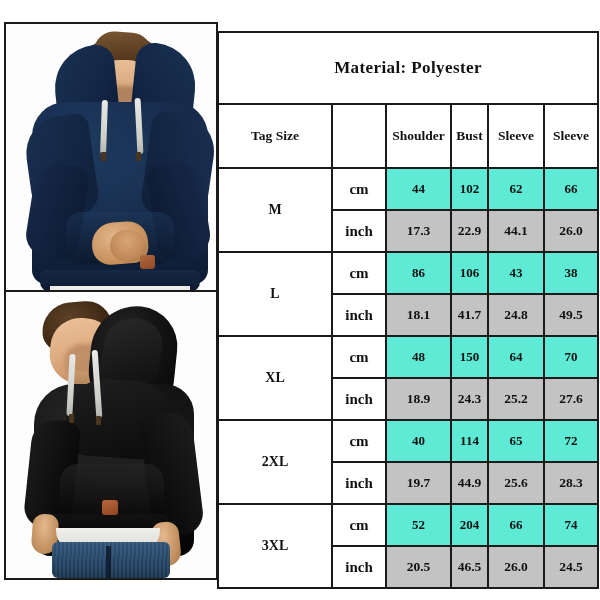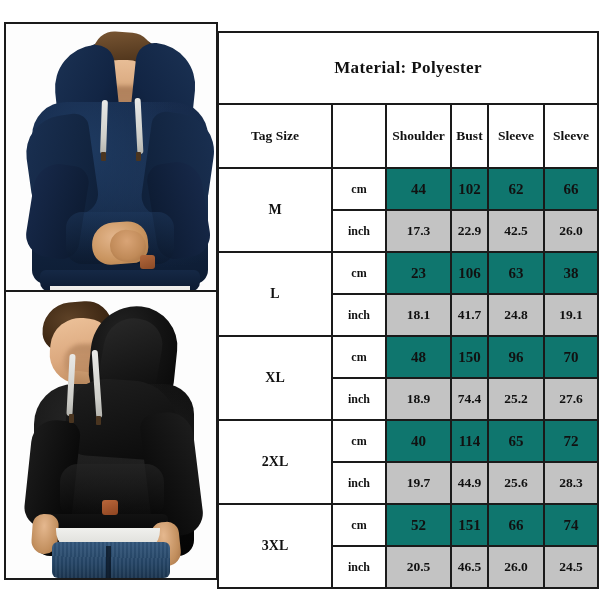--- a/index.html
+++ b/index.html
@@ -333,27 +333,27 @@
   td.head-cell {
     font-size: 13.5px;
     height: 62px;
   }
   td.head-cell.tagsize { font-size: 13.5px; }
   td.size-cell {
     font-size: 14px;
     height: 81px;
   }
   td.unit-cell {
-    font-size: 12px;
+    font-size: 15px;
     background: #ffffff;
     height: 40px;
   }
   td.val-cm {
-    font-size: 15px;
-    background: #0f766e;
+    font-size: 13px;
+    background: #5eead4;
   }
   td.val-inch {
     font-size: 13.5px;
     background: #c3c3c3;
   }
   .col-tag   { width: 114px; }
   .col-unit  { width: 54px; }
   .col-sh    { width: 65px; }
   .col-bu    { width: 37px; }
   .col-sl    { width: 56px; }
@@ -454,52 +454,52 @@
         <td class="unit-cell">cm</td>
         <td class="val-cm">44</td>
         <td class="val-cm">102</td>
         <td class="val-cm">62</td>
         <td class="val-cm">66</td>
       </tr>
       <tr>
         <td class="unit-cell">inch</td>
         <td class="val-inch">17.3</td>
         <td class="val-inch">22.9</td>
-        <td class="val-inch">42.5</td>
+        <td class="val-inch">44.1</td>
         <td class="val-inch">26.0</td>
       </tr>
 
       <tr>
         <td class="size-cell" rowspan="2">L</td>
         <td class="unit-cell">cm</td>
-        <td class="val-cm">23</td>
+        <td class="val-cm">86</td>
         <td class="val-cm">106</td>
-        <td class="val-cm">63</td>
+        <td class="val-cm">43</td>
         <td class="val-cm">38</td>
       </tr>
       <tr>
         <td class="unit-cell">inch</td>
         <td class="val-inch">18.1</td>
         <td class="val-inch">41.7</td>
         <td class="val-inch">24.8</td>
-        <td class="val-inch">19.1</td>
+        <td class="val-inch">49.5</td>
       </tr>
 
       <tr>
         <td class="size-cell" rowspan="2">XL</td>
         <td class="unit-cell">cm</td>
         <td class="val-cm">48</td>
         <td class="val-cm">150</td>
-        <td class="val-cm">96</td>
+        <td class="val-cm">64</td>
         <td class="val-cm">70</td>
       </tr>
       <tr>
         <td class="unit-cell">inch</td>
         <td class="val-inch">18.9</td>
-        <td class="val-inch">74.4</td>
+        <td class="val-inch">24.3</td>
         <td class="val-inch">25.2</td>
         <td class="val-inch">27.6</td>
       </tr>
 
       <tr>
         <td class="size-cell" rowspan="2">2XL</td>
         <td class="unit-cell">cm</td>
         <td class="val-cm">40</td>
         <td class="val-cm">114</td>
         <td class="val-cm">65</td>
@@ -510,21 +510,21 @@
         <td class="val-inch">19.7</td>
         <td class="val-inch">44.9</td>
         <td class="val-inch">25.6</td>
         <td class="val-inch">28.3</td>
       </tr>
 
       <tr>
         <td class="size-cell" rowspan="2">3XL</td>
         <td class="unit-cell">cm</td>
         <td class="val-cm">52</td>
-        <td class="val-cm">151</td>
+        <td class="val-cm">204</td>
         <td class="val-cm">66</td>
         <td class="val-cm">74</td>
       </tr>
       <tr>
         <td class="unit-cell">inch</td>
         <td class="val-inch">20.5</td>
         <td class="val-inch">46.5</td>
         <td class="val-inch">26.0</td>
         <td class="val-inch">24.5</td>
       </tr>

